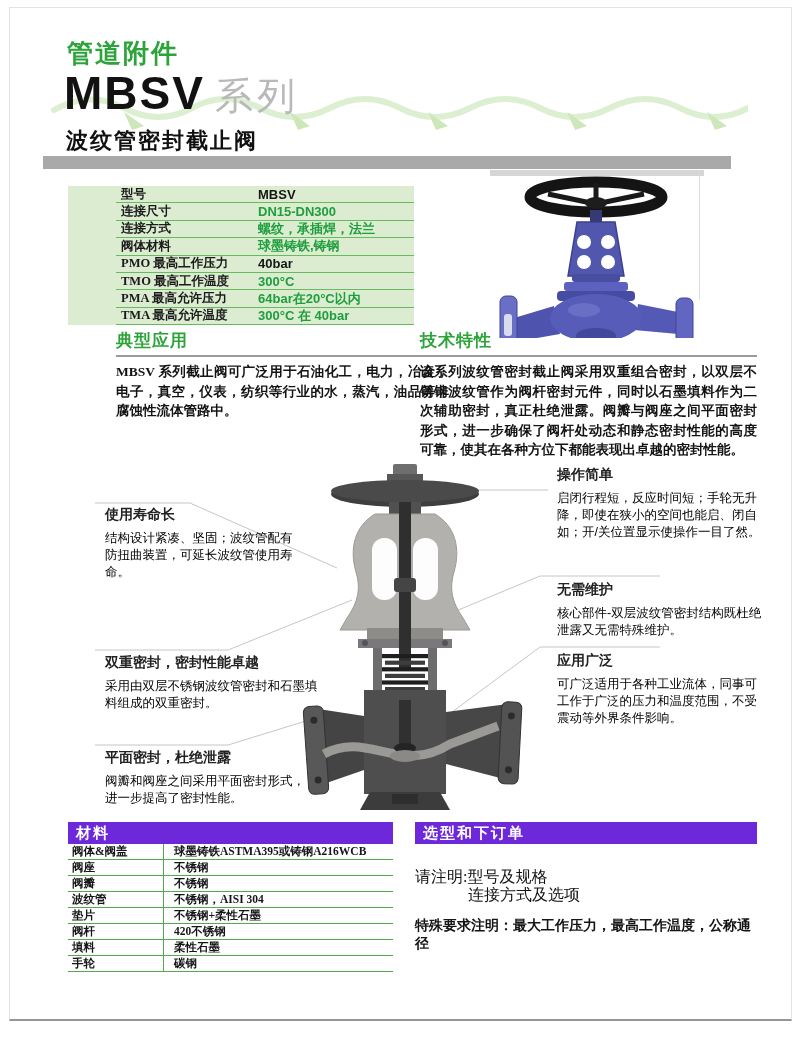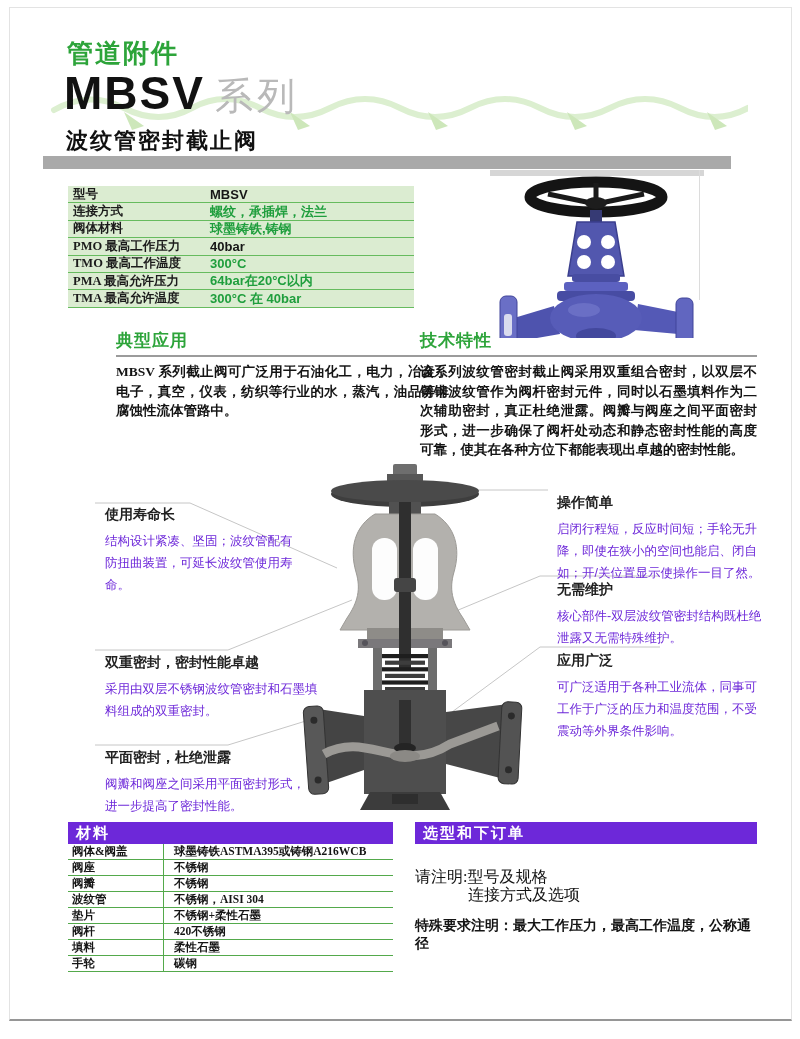--- a/index.html
+++ b/index.html
@@ -15,21 +15,21 @@
   .series-row { position:absolute; left:64px; top:66px; white-space:nowrap; }
   .series-name { font-family:"Liberation Sans", sans-serif; font-weight:bold; font-size:46px;
     color:#121212; letter-spacing:2px; }
   .series-suffix { font-family:Liberation Mono, monospace; font-size:38px; color:#b9b9b9;
     margin-left:10px; letter-spacing:4px; }
   .subtitle { position:absolute; left:66px; top:126px; font-family:"Liberation Serif", serif;
     font-weight:bold; font-size:22px; color:#111; letter-spacing:2px; }
   .gray-bar { position:absolute; left:43px; top:156px; width:688px; height:13px; background:#a9a9a9; }
 
   
-  .spec-table { position:absolute; left:68px; top:186px; width:346px; background:#dbecd1; }
+  .spec-table { position:absolute; left:68px; top:186px; width:346px; background:#dbecd1;padding-left:48px; }
   .spec-row { display:flex; align-items:center; height:17.4px; border-bottom:1px solid #66bb5e; }
   .spec-label { width:142px; padding-left:5px; font-family:"Liberation Serif", serif;
     font-weight:bold; font-size:12.5px; color:#1b1b1b; white-space:nowrap; }
   .spec-value { font-weight:bold; font-size:13px; color:#161616; white-space:nowrap; }
   .spec-value.green { color:#1f9e3d; }
 
   
   .photo { position:absolute; left:490px; top:170px; width:214px; height:168px; }
 
   
@@ -39,25 +39,25 @@
   .section p { margin-top:5px; font-family:"Liberation Serif", serif; font-weight:bold;
     font-size:13.5px; line-height:19.5px; color:#141414; text-align:justify; }
   .sec-app { left:68px; top:329px; width:333px;margin-left:48px; }
   .sec-tech { left:420px; top:329px; width:337px; }
 
   
   .leader-lines { position:absolute; left:0; top:450px; pointer-events:none; }
   .cutaway { position:absolute; left:272px; top:458px; }
   .callout { position:absolute; }
   .callout h4 { font-size:14px; font-weight:bold; color:#222; margin-bottom:6px; white-space:nowrap; }
-  .callout p { font-size:12.5px; line-height:22px; color:#6d28d9; }
+  .callout p { font-size:12.5px; line-height:17px; color:#000000; }
   .co-l1 { left:105px; top:506px; width:190px; }
   .co-l2 { left:105px; top:654px; width:215px; }
   .co-l3 { left:105px; top:749px; width:205px; }
-  .co-r1 { left:557px; top:494px; width:205px; }
+  .co-r1 { left:557px; top:466px; width:205px; }
   .co-r2 { left:557px; top:581px; width:210px; }
   .co-r3 { left:557px; top:652px; width:200px; }
 
   
   .materials { position:absolute; left:68px; top:822px; width:325px; }
   .bar-head { height:22px; line-height:22px; background:#6d28d9; color:#fff;
     font-family:"Liberation Serif", serif; font-weight:bold; font-size:15px;
     padding-left:8px; letter-spacing:2px; }
   .mat-row { display:flex; align-items:center; height:16px; border-bottom:1px solid #53a94b; }
   .mat-label { width:95px; padding-left:4px; font-family:"Liberation Serif", serif;
@@ -94,20 +94,24 @@
   <div class="series-row">
     <span class="series-name">MBSV</span><span class="series-suffix">系列</span>
   </div>
   <div class="subtitle">波纹管密封截止阀</div>
   <div class="gray-bar"></div>
 
   <div class="spec-table">
     <div class="spec-row">
       <div class="spec-label">型号</div>
       <div class="spec-value">MBSV</div>
+    </div>
+    <div class="spec-row">
+      <div class="spec-label">连接尺寸</div>
+      <div class="spec-value green">DN15-DN300</div>
     </div>
     <div class="spec-row">
       <div class="spec-label">连接方式</div>
       <div class="spec-value green">螺纹，承插焊，法兰</div>
     </div>
     <div class="spec-row">
       <div class="spec-label">阀体材料</div>
       <div class="spec-value green">球墨铸铁,铸钢</div>
     </div>
     <div class="spec-row">

